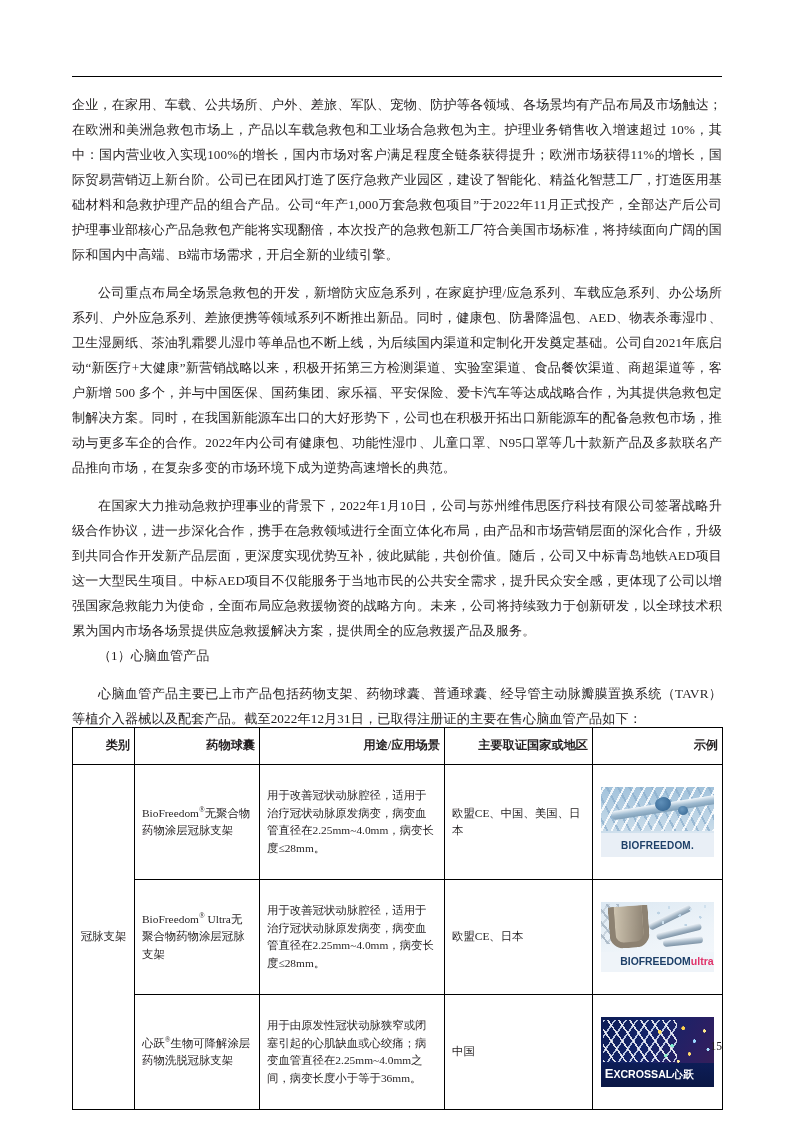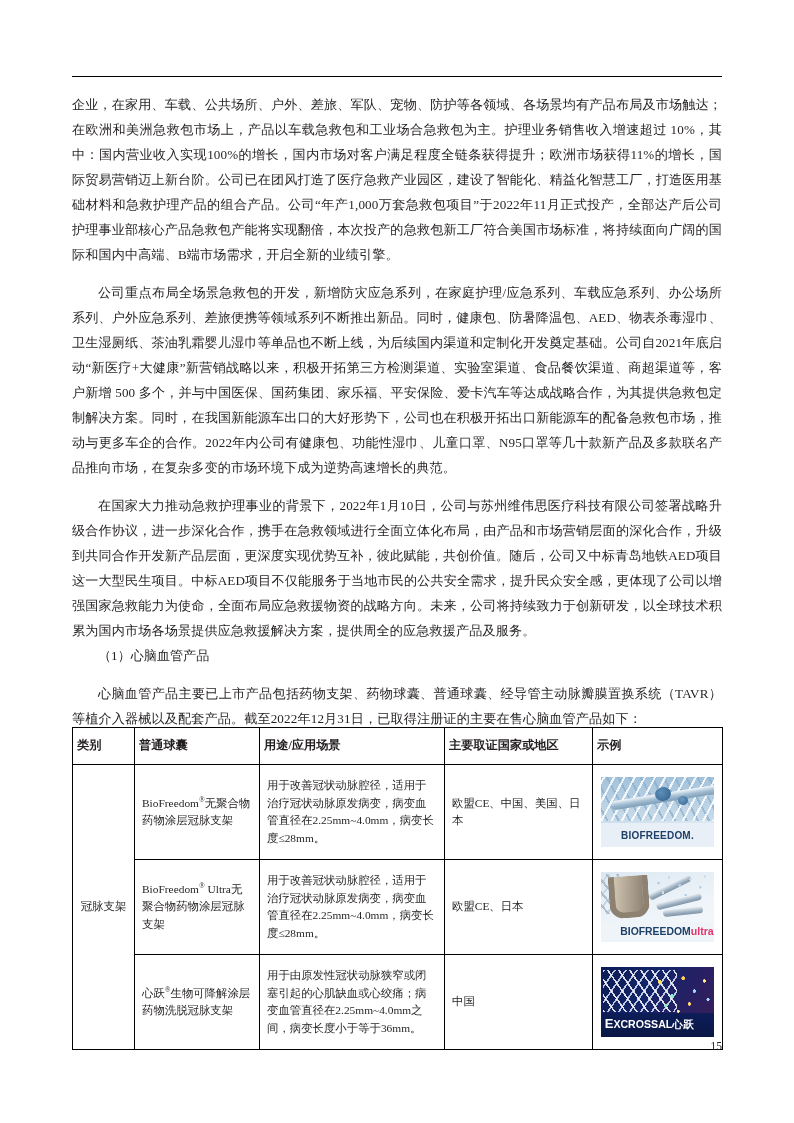--- a/index.html
+++ b/index.html
@@ -86,27 +86,27 @@
   }
   table.prod {
     border-collapse: collapse;
     width: 650px;
     table-layout: fixed;
   }
   table.prod th,
   table.prod td {
     border: 1px solid #000000;
     vertical-align: middle;
-    padding: 12px 7px;
+    padding: 22px 7px;
     font-size: 11.4px;
     line-height: 17.5px;
     color: #231f20;
   }
   table.prod th {
-    text-align: left;
+    text-align: right;
     font-weight: bold;
     font-size: 12.2px;
     height: 26px;
     padding: 5px 4px;
   }
   .col-cat   { width: 62px; }
   .col-name  { width: 125px; }
   .col-use   { width: 185px; }
   .col-reg   { width: 148px; }
   .col-ex    { width: 130px; }
@@ -356,21 +356,21 @@
       <colgroup>
         <col class="col-cat">
           <col class="col-name">
           <col class="col-use">
           <col class="col-reg">
           <col class="col-ex">
       </colgroup>
       <thead>
         <tr>
           <th>类别</th>
-          <th>普通球囊</th>
+          <th>药物球囊</th>
           <th>用途/应用场景</th>
           <th>主要取证国家或地区</th>
           <th>示例</th>
         </tr>
       </thead>
       <tbody>
 
         <tr>
           <td class="cat" rowspan="3">冠脉支架</td>
           <td class="name"><span>BioFreedom</span><sup class="reg-mark">®</sup><span>无聚合物药物涂层冠脉支架</span></td>

